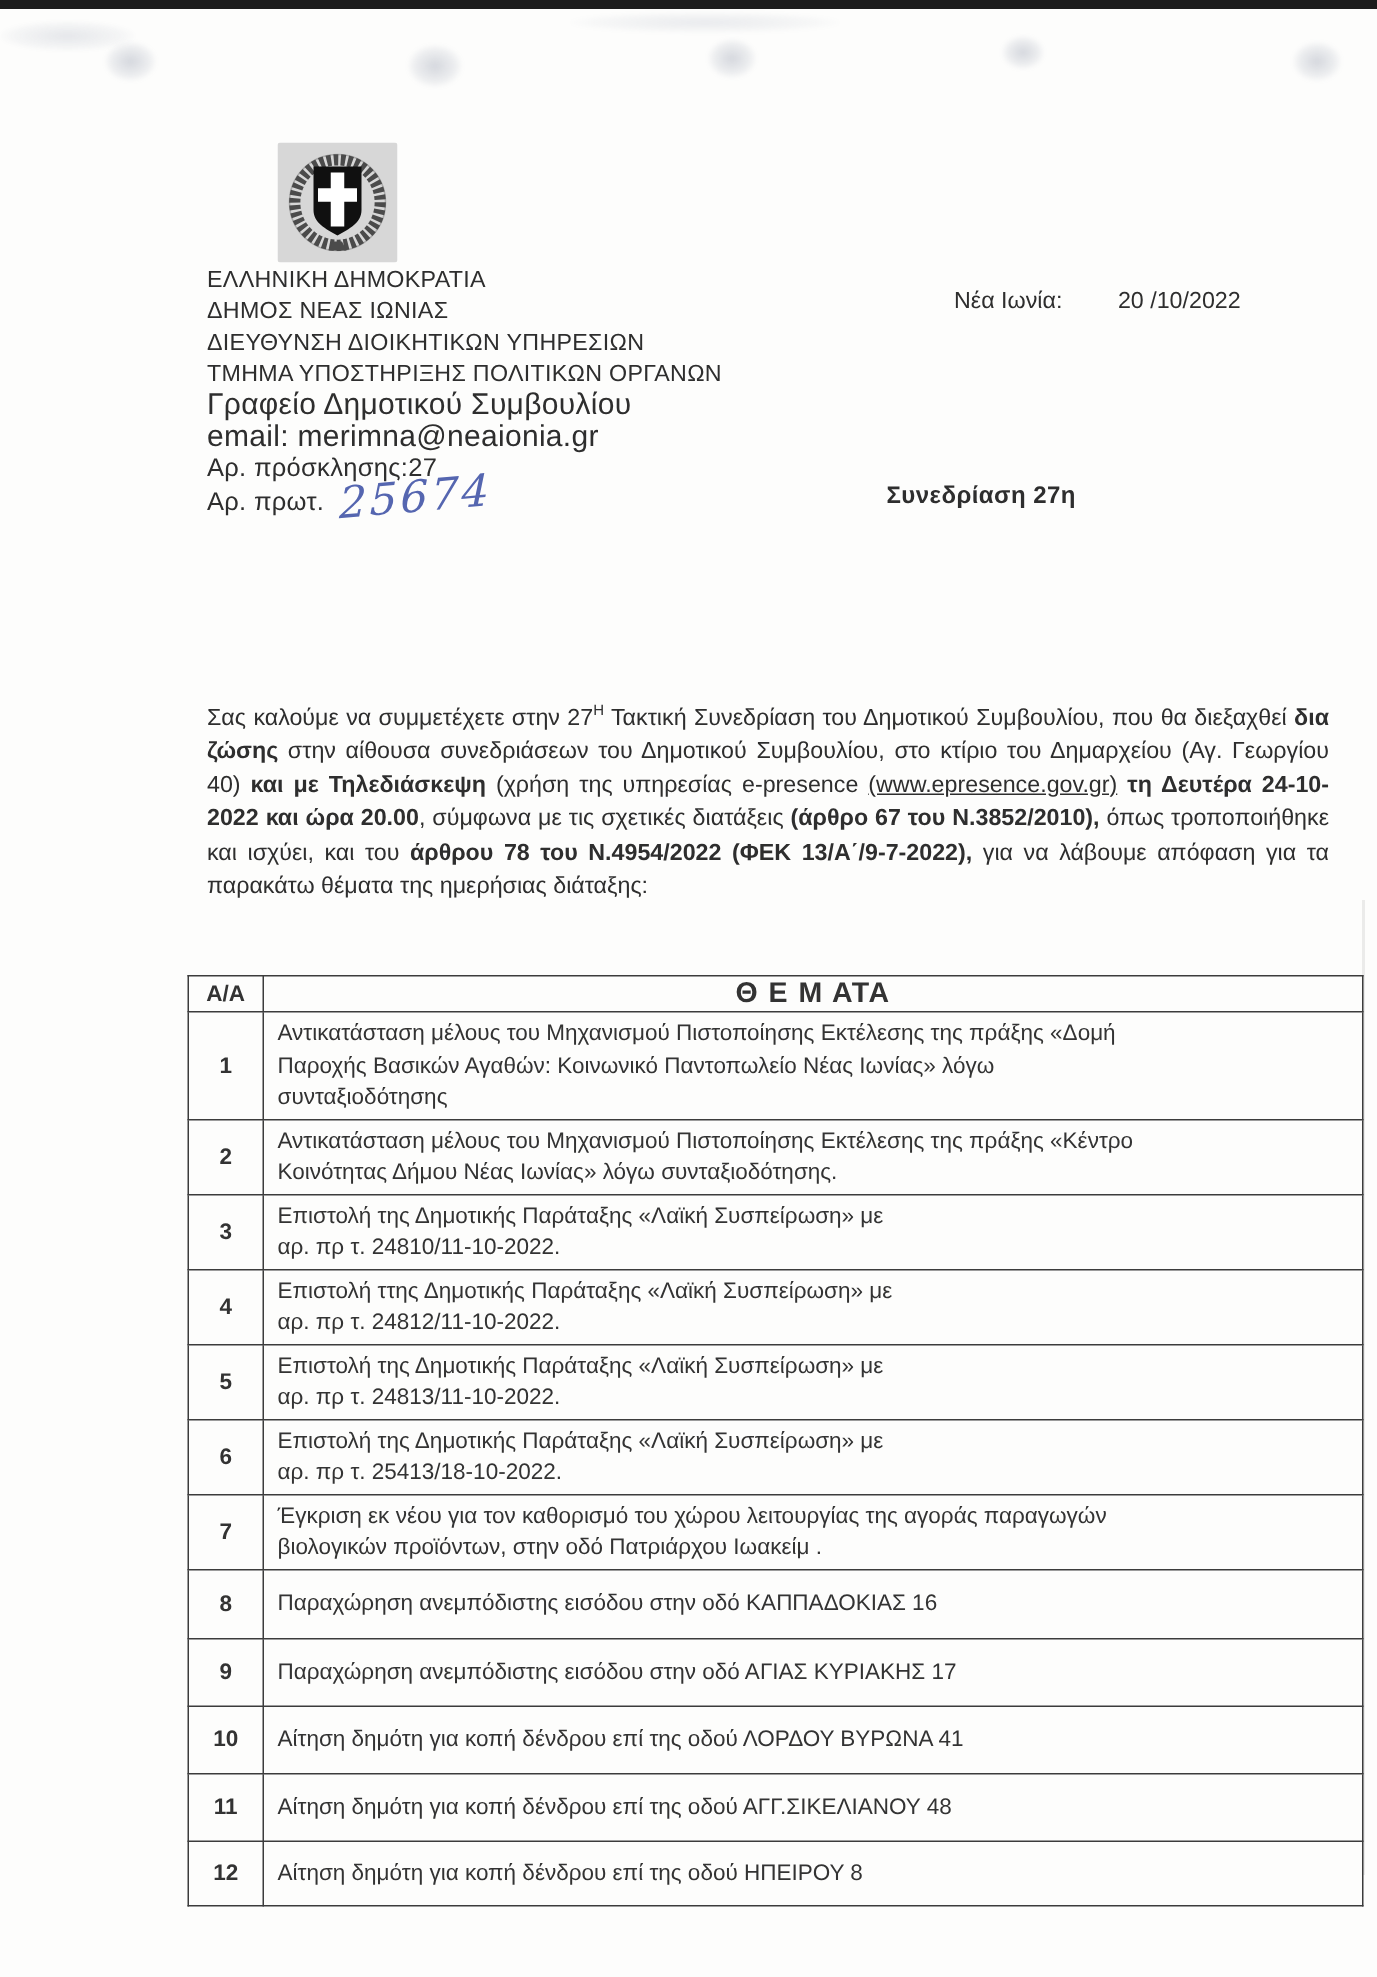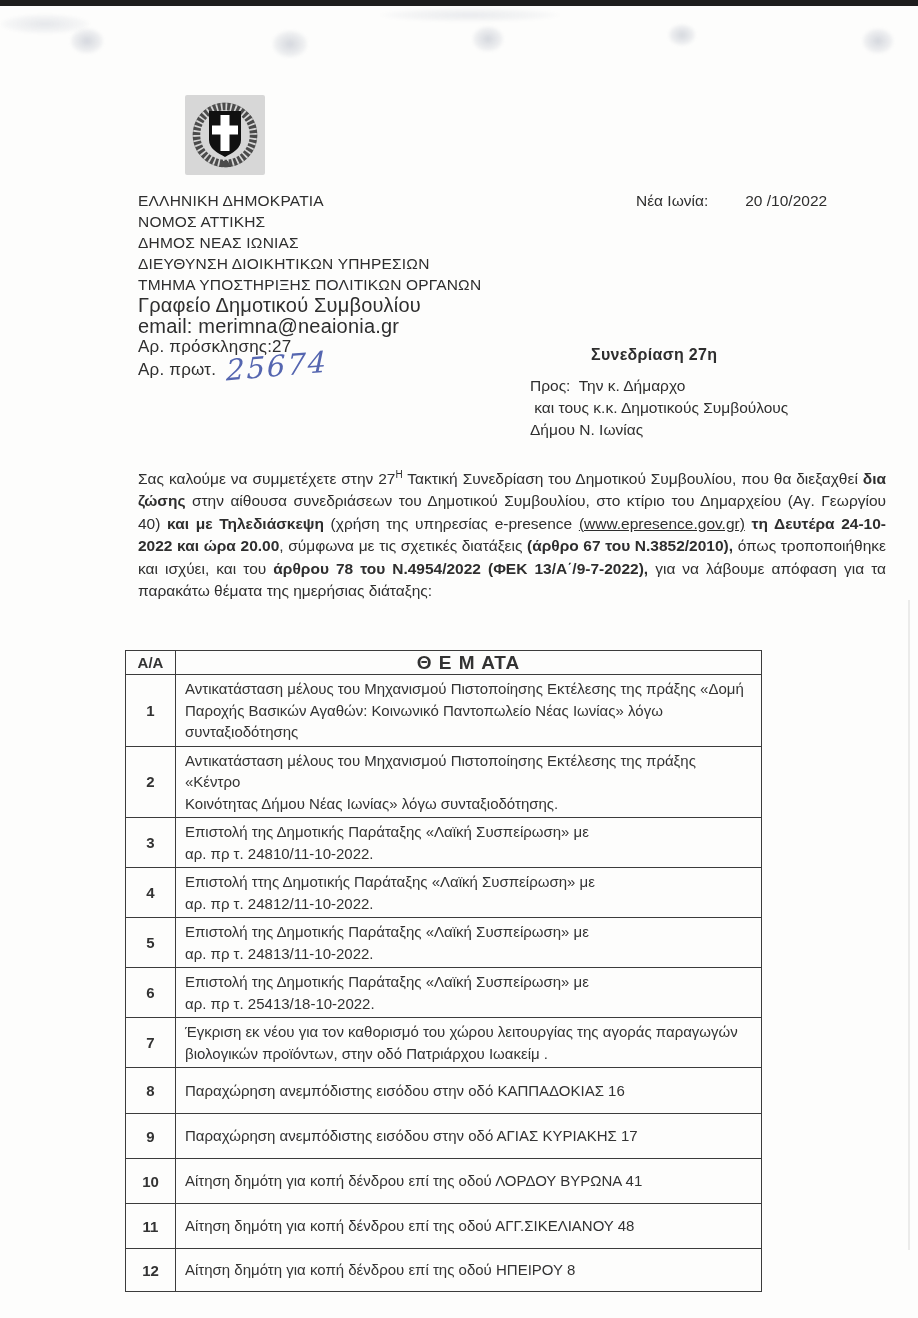--- a/index.html
+++ b/index.html
@@ -18,49 +18,49 @@
     position:absolute; border-radius:50%;
     background:radial-gradient(ellipse at center, rgba(110,120,145,0.28) 0%, rgba(110,120,145,0.10) 55%, transparent 75%);
     filter:blur(1.5px);
   }
   .scan-edge-right { position:absolute; right:8px; top:600px; width:2px; height:650px; background:rgba(0,0,0,0.07); }
 
   
   .emblem { position:absolute; left:185px; top:95px; width:80px; height:80px; }
 
   
-  .letterhead { position:absolute; left:138px; top:190px; line-height:21px; font-size:15.5px; letter-spacing:.2px; }
+  .letterhead { position:absolute; left:138px; top:176px; line-height:21px; font-size:15.5px; letter-spacing:.2px; }
   .letterhead .lh-line { white-space:pre; }
   .letterhead .lh-office, .letterhead .lh-email { font-size:20px; }
   .letterhead .lh-small { font-size:17px; line-height:19px; }
   .protocol-row { display:flex; align-items:flex-end; gap:10px; margin-top:1px; }
   .handwritten {
     font-family:"DejaVu Serif", serif; font-style:italic;
     color:#5566b0; font-size:29px; line-height:26px; letter-spacing:2px;
     transform:rotate(-5deg) skewX(-6deg); display:inline-block; margin-top:-4px;
   }
 
   
   .dateline { position:absolute; left:636px; top:192px; font-size:15.5px; display:flex; gap:37px; }
-  .session { position:absolute; left:591px; top:322px; font-size:16px; font-weight:bold; letter-spacing:.3px;margin-top:24px; }
+  .session { position:absolute; left:591px; top:322px; font-size:16px; font-weight:bold; letter-spacing:.3px; }
   .recipient { position:absolute; left:530px; top:375px; font-size:15.5px; line-height:22px; }
   .recipient div { white-space:pre; }
 
   
   .intro {
     position:absolute; left:138px; top:468px; width:748px;
     font-size:15.5px; line-height:22.4px; text-align:justify;
   }
   .intro b { font-weight:bold; }
   .intro .u { text-decoration:underline; }
   .intro sup { font-size:10px; vertical-align:super; line-height:0; }
 
   
   table.agenda {
-    position:absolute; left:125px; top:650px; width:637px;
+    position:absolute; left:125px; top:650px; width:784px;
     border-collapse:collapse; table-layout:fixed;
     font-size:15px; color:#333;
   }
   table.agenda th, table.agenda td { border:1.4px solid #3c3c3c; }
   table.agenda col.c-num { width:50px; }
   table.agenda thead th { height:24px; font-weight:bold; text-align:center; vertical-align:middle; }
   th.th-topics { font-family:Liberation Sans, sans-serif; font-size:19px; letter-spacing:1px; }
   th.th-num { font-size:15px; }
   table.agenda td.td-num { text-align:center; vertical-align:middle; font-weight:bold; }
   table.agenda td.td-text {
@@ -102,45 +102,39 @@
       <circle cx="40" cy="40" r="28.5" fill="none" stroke="#4b4b4b" stroke-width="7.5" stroke-dasharray="3 1.7"></circle>
       <path d="M34 72 L46 72 L43 66 L37 66 Z" fill="#4b4b4b"></path>
       <path d="M24 16 h32 v29 c0 8.5 -8 12.5 -16 17 c-8 -4.5 -16 -8.5 -16 -17 z" fill="#101010"></path>
       <rect x="35.5" y="20" width="9" height="36" fill="#ffffff"></rect>
       <rect x="27" y="30.5" width="26" height="9" fill="#ffffff"></rect>
     </svg>
   </div>
 
   <div class="letterhead">
     <div class="lh-line">ΕΛΛΗΝΙΚΗ ΔΗΜΟΚΡΑΤΙΑ</div>
-    <div class="lh-line">ΝΟΜΟΣ ΑΤΤΙΚΗΣ</div>
     <div class="lh-line">ΔΗΜΟΣ ΝΕΑΣ ΙΩΝΙΑΣ</div>
     <div class="lh-line">ΔΙΕΥΘΥΝΣΗ ΔΙΟΙΚΗΤΙΚΩΝ ΥΠΗΡΕΣΙΩΝ</div>
     <div class="lh-line">ΤΜΗΜΑ ΥΠΟΣΤΗΡΙΞΗΣ ΠΟΛΙΤΙΚΩΝ ΟΡΓΑΝΩΝ</div>
     <div class="lh-office">Γραφείο Δημοτικού Συμβουλίου</div>
     <div class="lh-email">email: merimna@neaionia.gr</div>
     <div class="lh-small">Αρ. πρόσκλησης:27</div>
     <div class="protocol-row">
       <span class="lh-small">Αρ. πρωτ.</span>
       <span class="handwritten">25674</span>
     </div>
   </div>
 
   <div class="dateline">
     <span>Νέα Ιωνία:</span>
     <span>20 /10/2022</span>
   </div>
 
   <div class="session">Συνεδρίαση  27η</div>
 
-  <div class="recipient">
-    <div>Προς:  Την κ. Δήμαρχο</div>
-    <div> και τους κ.κ. Δημοτικούς Συμβούλους</div>
-    <div>Δήμου Ν. Ιωνίας</div>
-  </div>
 
   <div class="intro" id="intro"><span>Σας καλούμε να συμμετέχετε στην 27</span><sup>Η</sup><span> Τακτική Συνεδρίαση του Δημοτικού Συμβουλίου, που θα διεξαχθεί </span><b>δια ζώσης</b><span>  στην αίθουσα συνεδριάσεων του Δημοτικού Συμβουλίου, στο κτίριο του Δημαρχείου (Αγ. Γεωργίου 40) </span><b>και με Τηλεδιάσκεψη</b><span> (χρήση της υπηρεσίας e-presence </span><span class="u">(www.epresence.gov.gr)</span><span> </span><b>τη Δευτέρα 24-10-2022 και ώρα 20.00</b><span>, σύμφωνα με τις σχετικές διατάξεις </span><b>(άρθρο 67 του Ν.3852/2010),</b><span> όπως τροποποιήθηκε και ισχύει, και του </span><b>άρθρου 78 του Ν.4954/2022 (ΦΕΚ 13/Α΄/9-7-2022),</b><span>  για να λάβουμε απόφαση για τα παρακάτω θέματα της ημερήσιας διάταξης:</span></div>
 
   <table class="agenda">
     <colgroup>
         <col class="c-num">
         <col>
       </colgroup>
     <thead>
       <tr>

